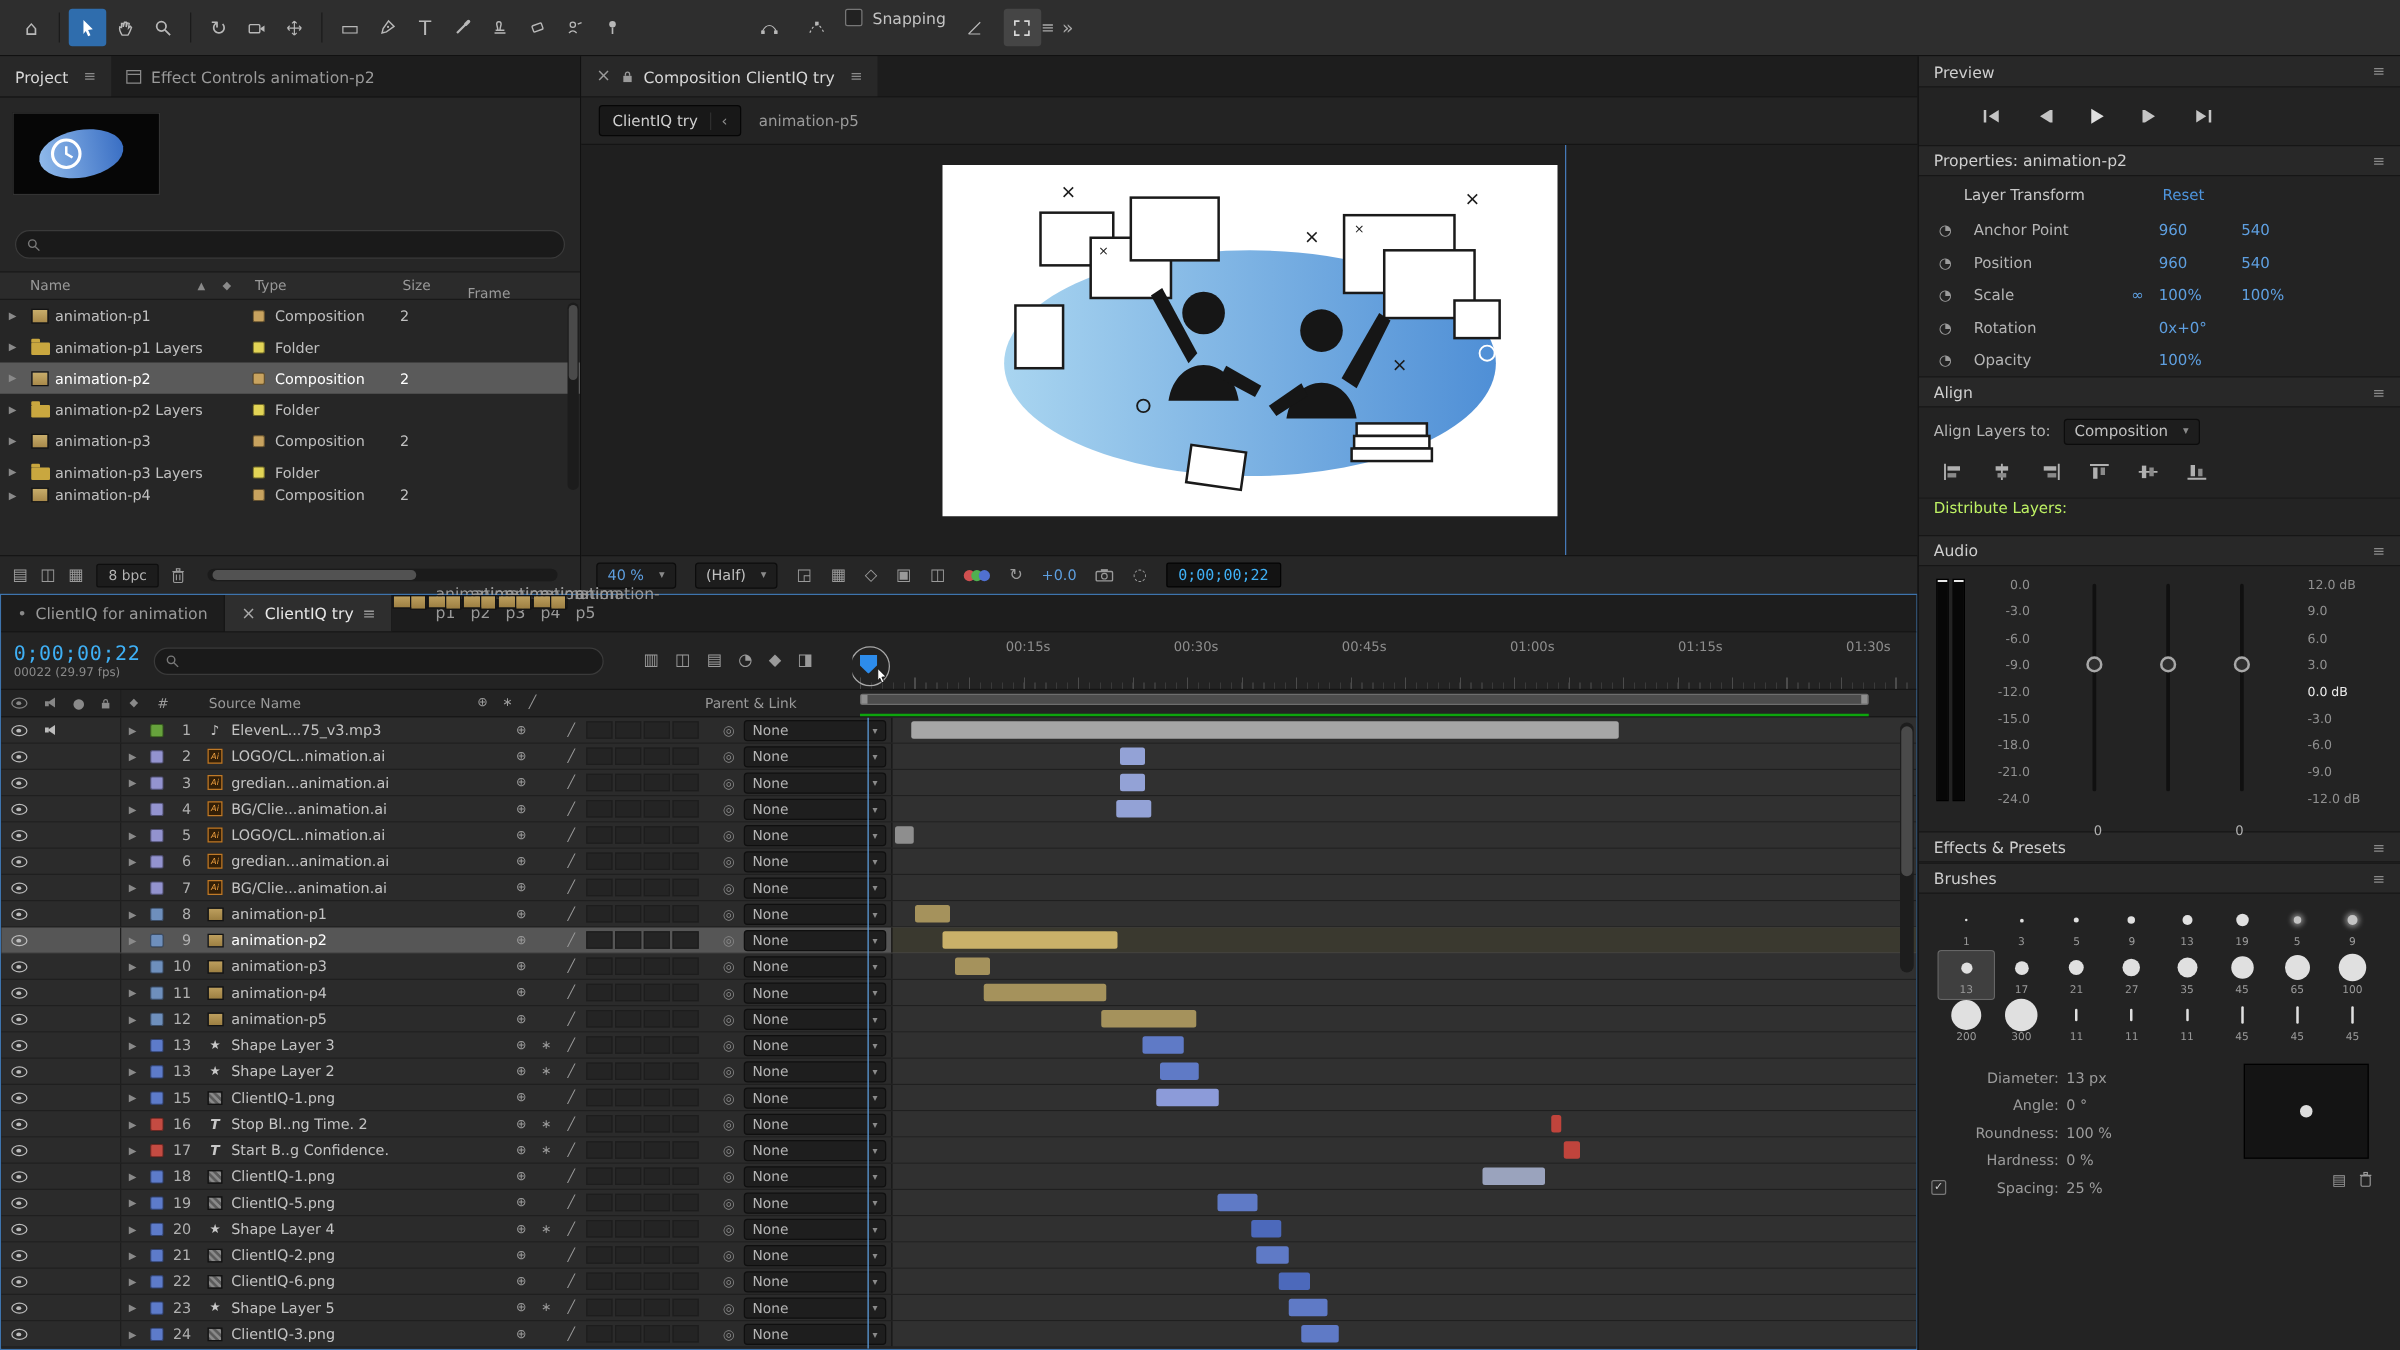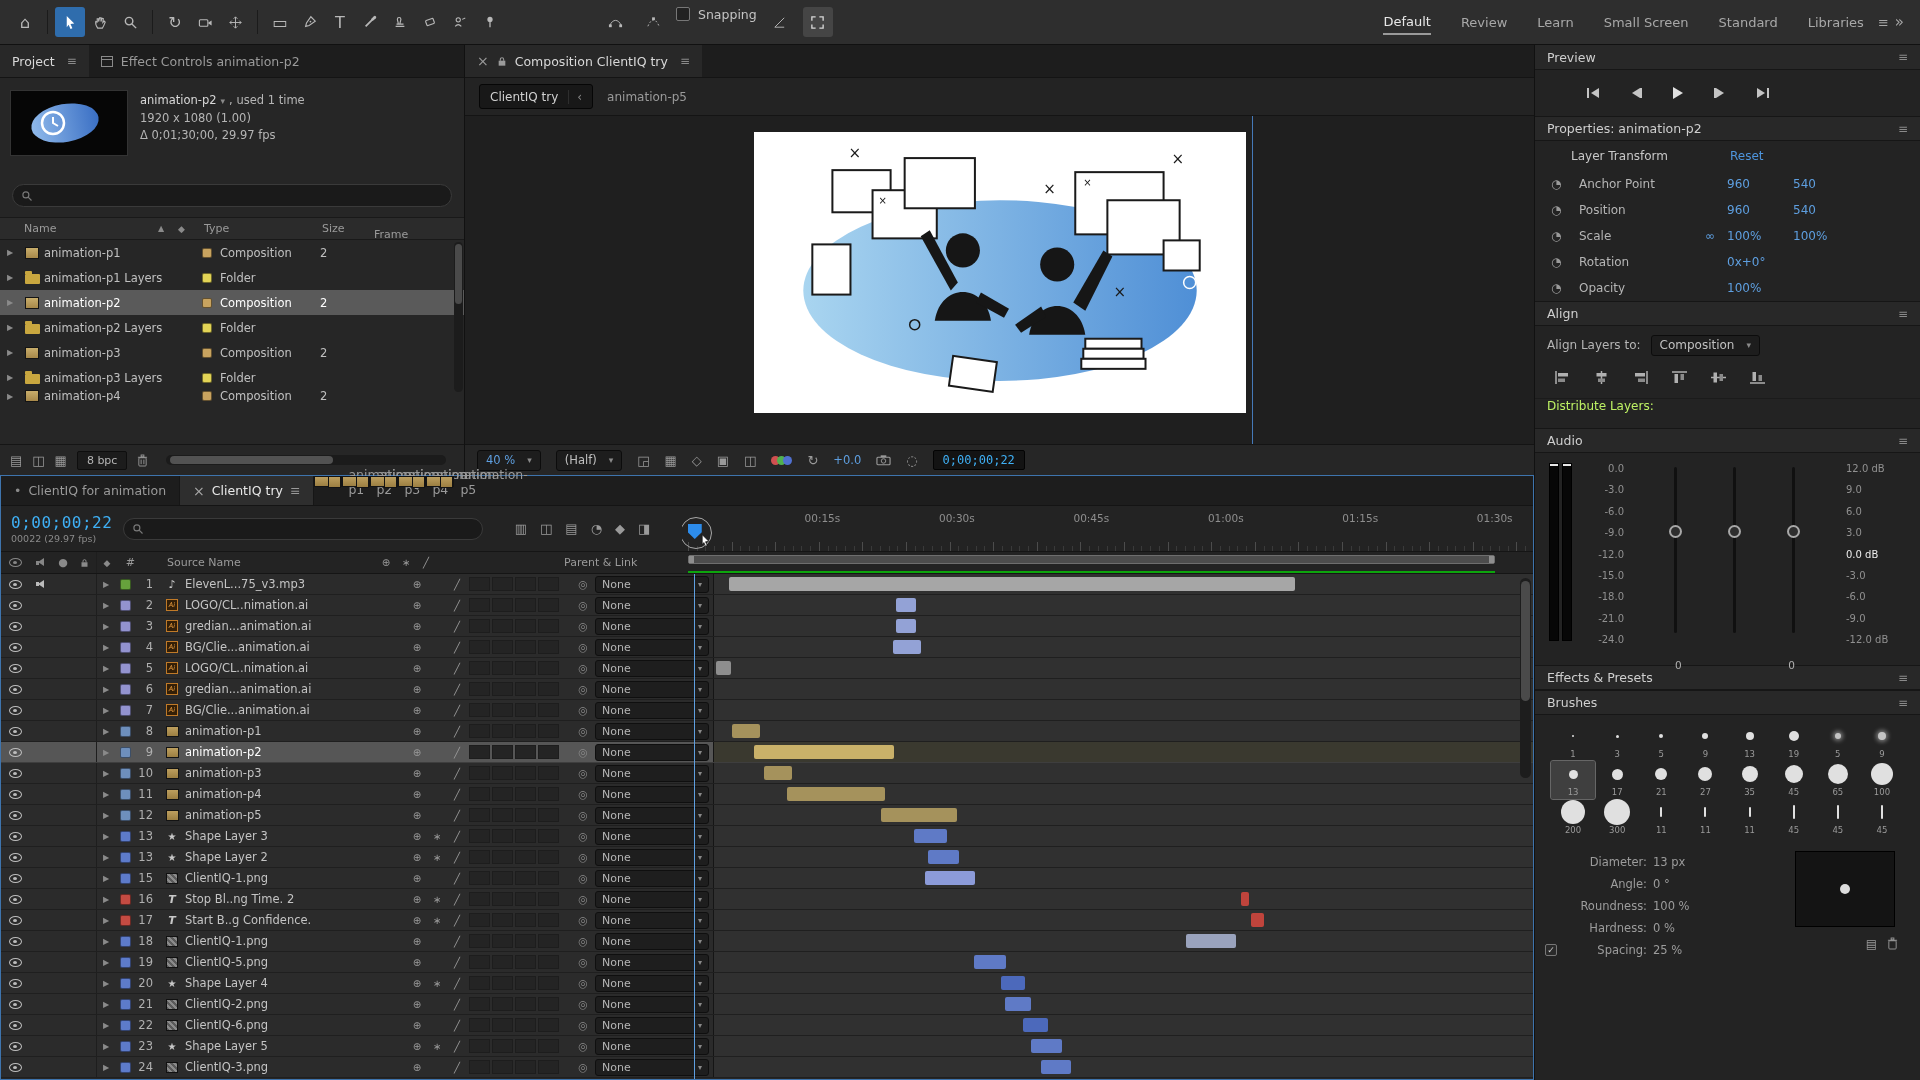--- a/index.html
+++ b/index.html
@@ -308,34 +308,20 @@
             <path d="M3 13 L13 3 M3 13 H13" fill="none" stroke="#b8b8b8"></path>
           </svg>
       </button>
       <button class="tool toolboxed">
         <svg width="15" height="15" viewBox="0 0 16 16">
             <path d="M2 6 V2 H6 M10 2 H14 V6 M14 10 V14 H10 M6 14 H2 V10" fill="none" stroke="#d8d8d8" stroke-width="1.4"></path>
           </svg>
       </button>
     </div>
 
-    <div class="workspaces">
-
-        <span class="ws active"><span>Default</span></span>
-
-        <span class="ws"><span>Review</span></span>
-
-        <span class="ws"><span>Learn</span></span>
-
-        <span class="ws"><span>Small Screen</span></span>
-
-        <span class="ws"><span>Standard</span></span>
-
-        <span class="ws"><span>Libraries</span></span>
-      </div>
     <span class="ws-menu">≡</span>
     <span class="chevrons">»</span>
   </header>
 
   <div class="main">
     <div class="left-col">
       <div class="upper">
 
         <section class="project-panel">
           <div class="tabstrip">
@@ -355,25 +341,20 @@
                 <defs>
                     <linearGradient id="lg1" x1="0" y1="0" x2="1" y2="0">
                       <stop offset="0" stop-color="#8fb9ea"></stop>
                       <stop offset="1" stop-color="#3a6fc4"></stop>
                     </linearGradient>
                   </defs>
                 <ellipse cx="54" cy="32" rx="34" ry="19" fill="url(#lg1)" transform="rotate(-10 54 32)"></ellipse>
                 <circle cx="42" cy="32" r="11" fill="none" stroke="#fff" stroke-width="2.5"></circle>
                 <path d="M42 26 V32 L47 35" fill="none" stroke="#fff" stroke-width="2"></path>
               </svg>
-            </div>
-            <div class="meta">
-              <div><span class="mname">animation-p2</span><span class="caret">▾</span><span>, used 1 time</span></div>
-              <div>1920 x 1080 (1.00)</div>
-              <div>Δ 0;01;30;00, 29.97 fps</div>
             </div>
           </div>
           <div class="proj-search">
             <svg width="12" height="12" viewBox="0 0 16 16" opacity=".6">
                 <circle cx="6.5" cy="6.5" r="4" fill="none" stroke="#b8b8b8" stroke-width="1.5"></circle>
                 <line x1="9.5" y1="9.5" x2="14" y2="14" stroke="#b8b8b8" stroke-width="1.5"></line>
               </svg>
           </div>
           <div class="proj-cols">
             <span class="pc-name">Name</span>

